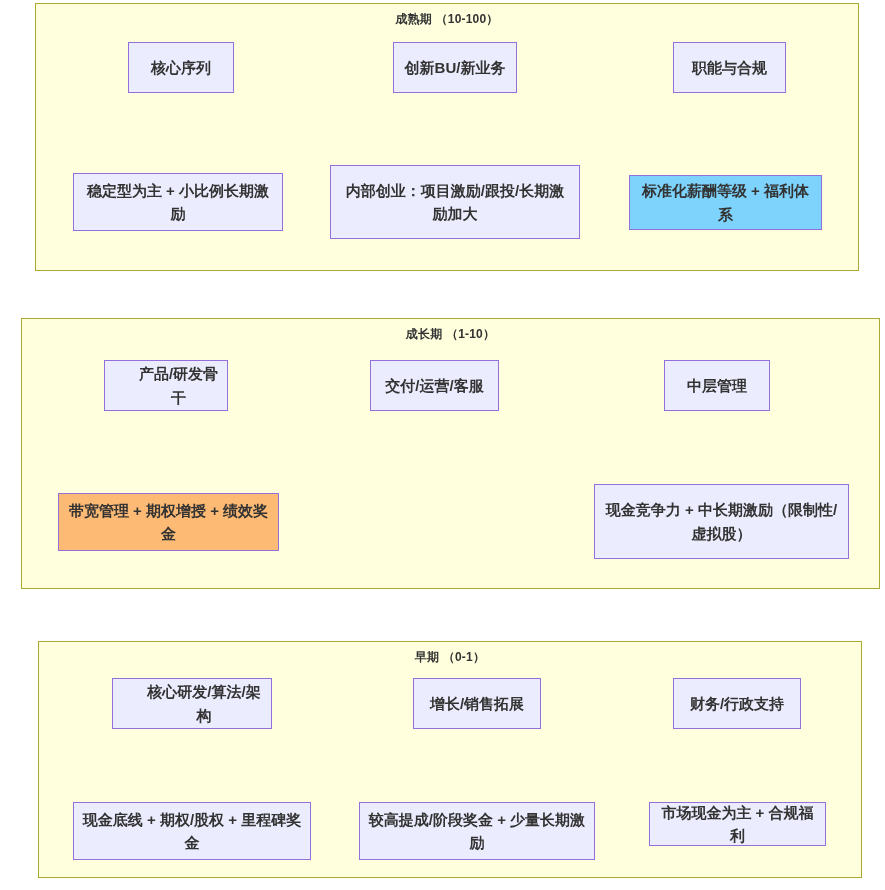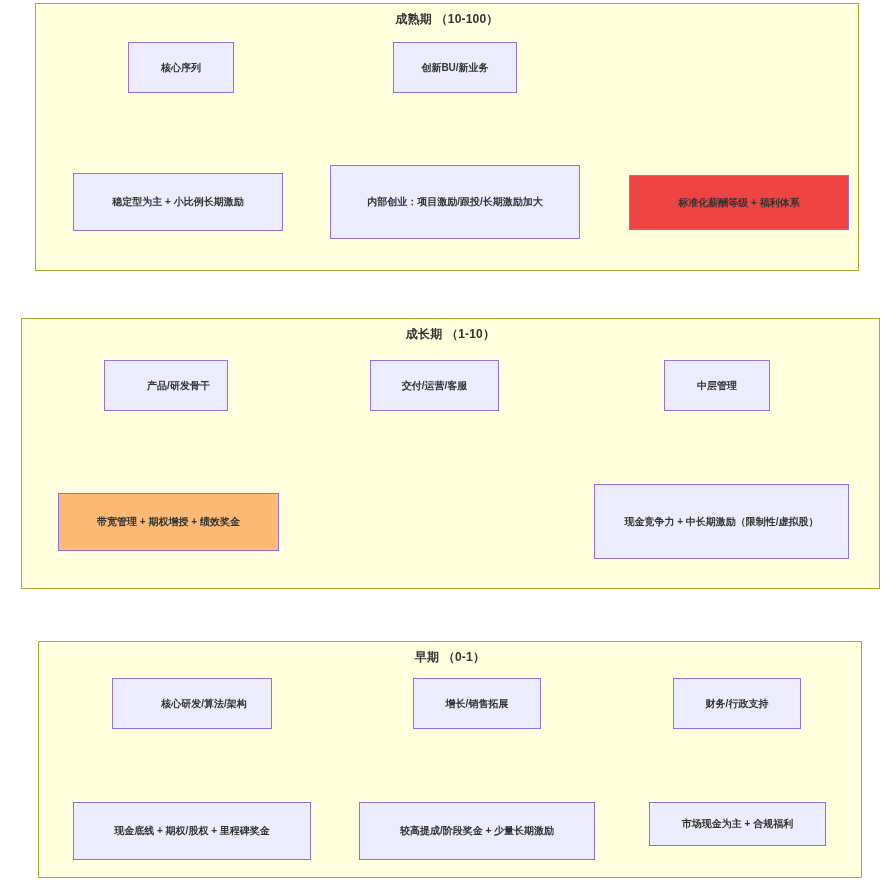--- a/index.html
+++ b/index.html
@@ -40,21 +40,21 @@
   }
   .node {
     position: absolute;
     background: #ececff;
     border: 1px solid #9370db;
     box-sizing: border-box;
     display: flex;
     align-items: center;
     justify-content: center;
     text-align: center;
-    font-size: 10px;
+    font-size: 15px;
     font-weight: bold;
     color: #333333;
     line-height: 1.55;
     padding: 2px 8px;
   }
   .node-label {
     display: block;
     width: 100%;
   }
   .edge-layer {
@@ -97,27 +97,30 @@
       <div class="cluster" style="left: 38px; top: 641px; width: 824px; height: 237px; background: rgb(255, 255, 222); border-color: rgb(170, 170, 51);">
         <div class="cluster-title" style="color: rgb(51, 51, 51);">早期 （0-1）</div>
       </div>
     </div>
 <div class="node" style="left: 128px; top: 42px; width: 106px; height: 51px; background: rgb(236, 236, 255); border-color: rgb(147, 112, 219);">
       <span class="node-label" style="color: rgb(51, 51, 51);">核心序列</span>
     </div>
     <div class="node" style="left: 393px; top: 42px; width: 124px; height: 51px; background: rgb(236, 236, 255); border-color: rgb(147, 112, 219);">
       <span class="node-label" style="color: rgb(51, 51, 51);">创新BU/新业务</span>
     </div>
+    <div class="node" style="left: 673px; top: 42px; width: 113px; height: 51px; background: rgb(236, 236, 255); border-color: rgb(147, 112, 219);">
+      <span class="node-label" style="color: rgb(51, 51, 51);">职能与合规</span>
+    </div>
     <div class="node" style="left: 73px; top: 173px; width: 210px; height: 58px; background: rgb(236, 236, 255); border-color: rgb(147, 112, 219);">
       <span class="node-label" style="color: rgb(51, 51, 51);">稳定型为主 + 小比例长期激励</span>
     </div>
     <div class="node" style="left: 330px; top: 165px; width: 250px; height: 74px; background: rgb(236, 236, 255); border-color: rgb(147, 112, 219); justify-content: center;">
       <span class="node-label" style="color: rgb(51, 51, 51);">内部创业：项目激励/跟投/长期激励加大</span>
     </div>
-    <div class="node" style="left: 629px; top: 175px; width: 220px; height: 55px; background: #ef4444; border-color: rgb(147, 112, 219);">
+    <div class="node" style="left: 629px; top: 175px; width: 193px; height: 55px; background: #7dd3fc; border-color: rgb(147, 112, 219);">
       <span class="node-label" style="color: rgb(51, 51, 51);">标准化薪酬等级 + 福利体系</span>
     </div>
     <div class="node" style="left: 104px; top: 360px; width: 124px; height: 51px; background: rgb(236, 236, 255); border-color: rgb(147, 112, 219); padding-left: 33px;">
       <span class="node-label" style="color: rgb(51, 51, 51);">产品/研发骨干</span>
     </div>
     <div class="node" style="left: 370px; top: 360px; width: 129px; height: 51px; background: rgb(236, 236, 255); border-color: rgb(147, 112, 219);">
       <span class="node-label" style="color: rgb(51, 51, 51);">交付/运营/客服</span>
     </div>
     <div class="node" style="left: 664px; top: 360px; width: 106px; height: 51px; background: rgb(236, 236, 255); border-color: rgb(147, 112, 219);">
       <span class="node-label" style="color: rgb(51, 51, 51);">中层管理</span>

